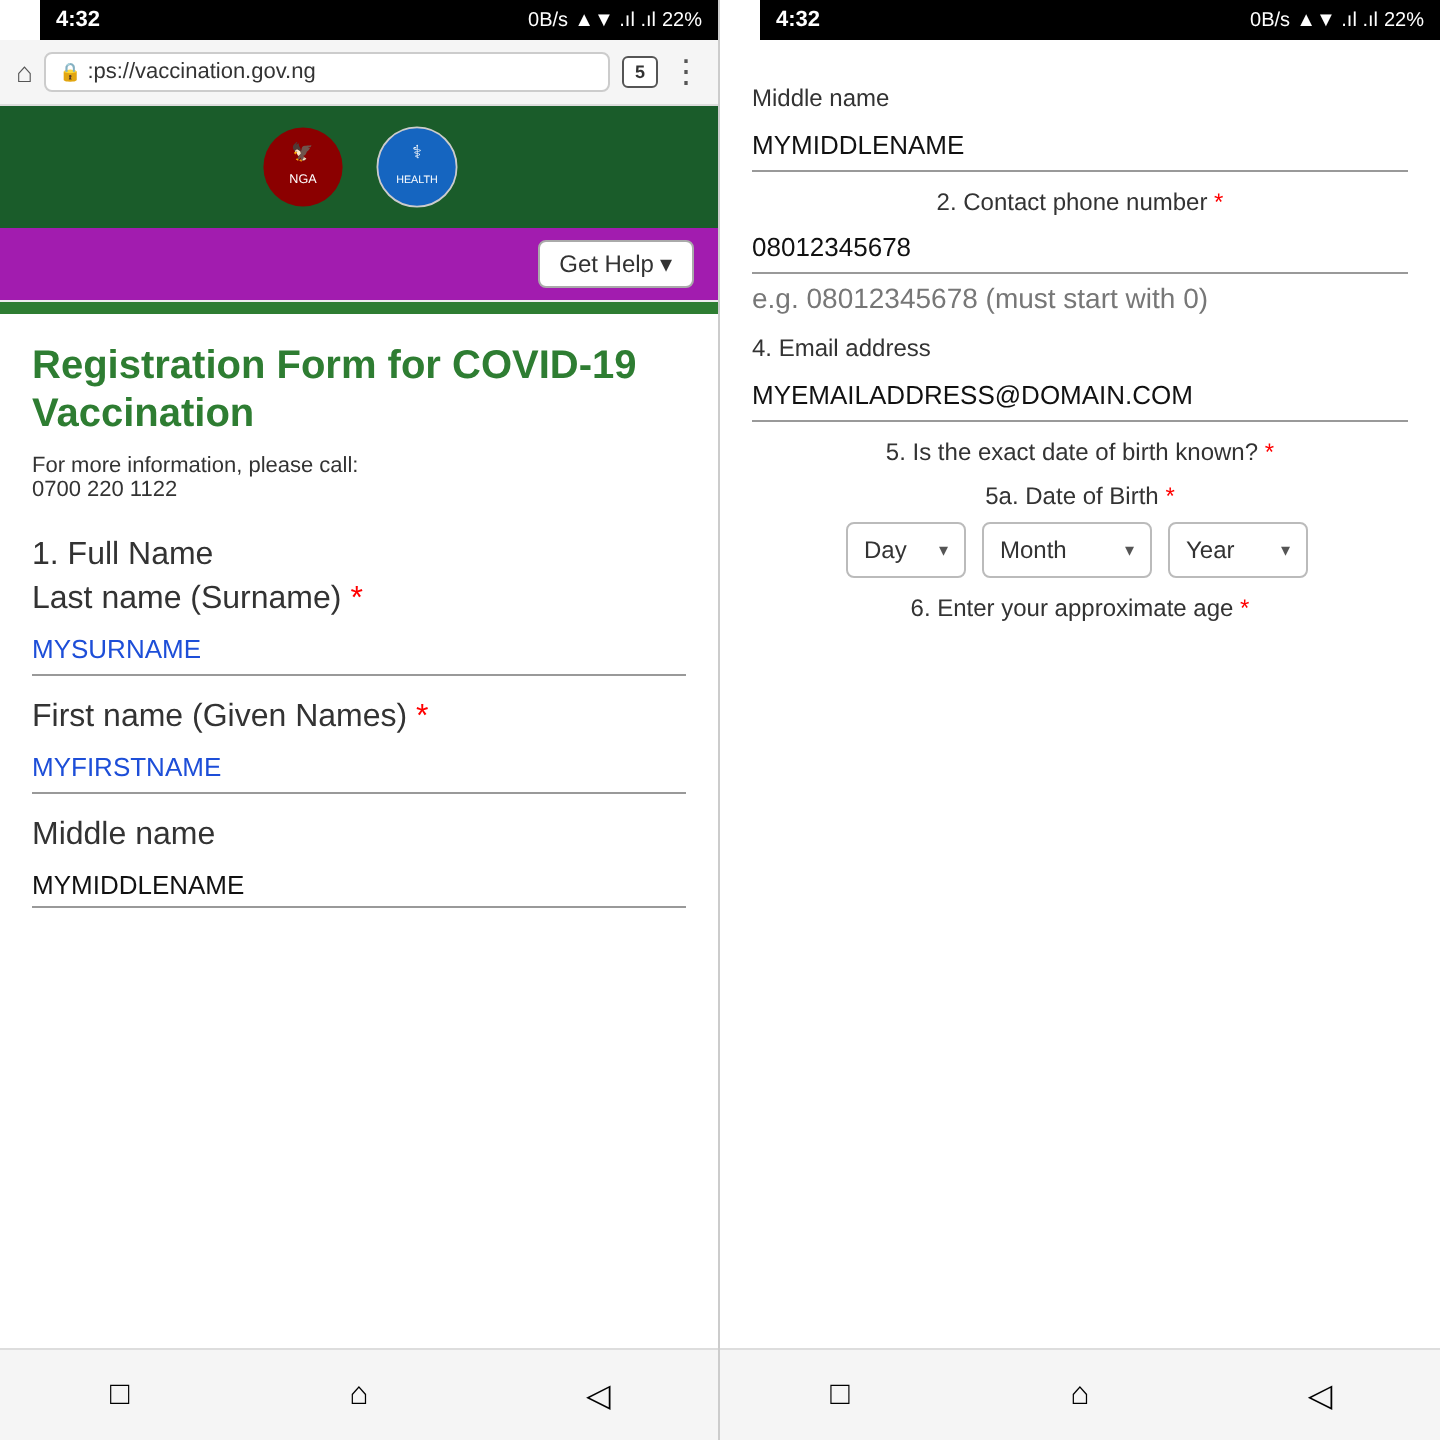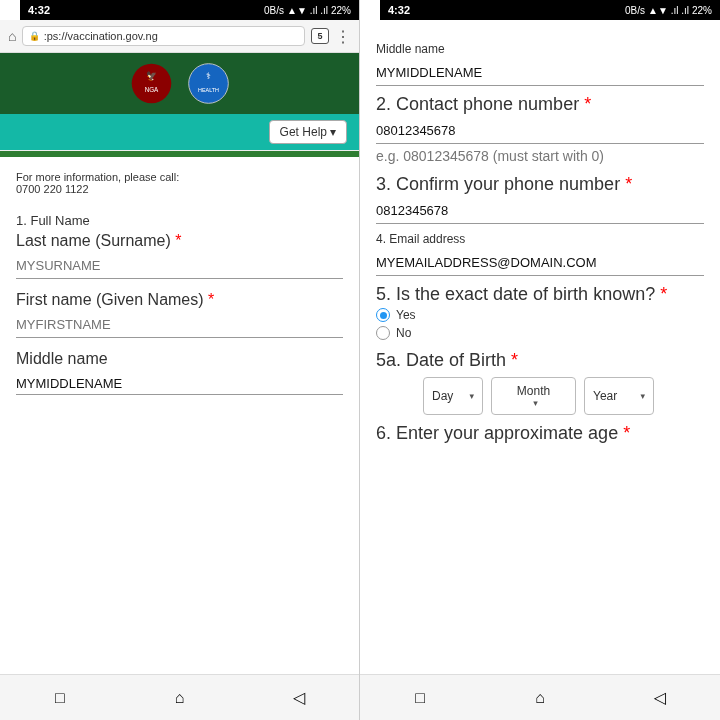--- a/index.html
+++ b/index.html
@@ -92,21 +92,21 @@
       width: 45px;
       height: 45px;
     }
     .eagle-emblem {
       width: 45px;
       height: 45px;
     }
 
     
     .help-bar {
-      background: #14b8a6;
+      background: #a21caf;
       padding: 6px 12px;
       display: flex;
       justify-content: flex-end;
       border-bottom: 1px solid #eee;
     }
     .get-help-btn {
       background: #fff;
       border: 1px solid #aaa;
       border-radius: 4px;
       padding: 4px 10px;
@@ -136,33 +136,33 @@
       font-weight: bold;
       line-height: 1.2;
       margin-bottom: 8px;
     }
     .form-subtitle {
       font-size: 11px;
       color: #333;
       margin-bottom: 18px;
     }
     .section-number {
-      font-size: 13px;
+      font-size: 16px;
       color: #333;
       margin-bottom: 4px;
     }
     .field-label {
       font-size: 16px;
       color: #333;
       margin-bottom: 3px;
     }
     .required-star { color: red; }
     .field-value {
       font-size: 13px;
-      color: #737373;
+      color: #1d4ed8;
       padding: 5px 0 5px 0;
       border-bottom: 1px solid #999;
       margin-bottom: 12px;
       width: 100%;
     }
     .field-group { margin-bottom: 10px; }
 
     
     .bottom-nav {
       background: #f5f5f5;
@@ -256,34 +256,35 @@
       font-size: 12px;
       color: #333;
       background: #fff;
       display: flex;
       align-items: center;
       justify-content: space-between;
       min-width: 70px;
       cursor: pointer;
     }
     .date-select-day { min-width: 60px; }
-    .date-select-month { min-width: 85px; flex-direction: column; }
+    .date-select-month { min-width: 85px; }
     .date-select-year { min-width: 70px; }
     .chevron-down { font-size: 9px; color: #555; margin-left: 4px; }
 
     .section-label-right {
       font-size: 12px;
       color: #333;
       margin-bottom: 4px;
       margin-top: 8px;
     }
     .required-field-label {
-      font-size: 18px;
+      font-size: 12px;
       color: #333;
       margin-bottom: 3px;
+      text-align: center;
     }
 
     .field-group-right { margin-bottom: 8px; }
 
     .cut-off-text {
       font-size: 13px;
       color: #111;
       padding: 5px 0 3px 0;
       border-bottom: 1px solid #999;
       overflow: hidden;
@@ -333,20 +334,21 @@
   <div class="help-bar">
     <button class="get-help-btn">
       <span>Get Help</span>
       <span>▾</span>
     </button>
   </div>
 
   <div class="green-stripe"></div>
 
   <div class="form-content">
+    <div class="form-title">Registration Form for COVID-19 Vaccination</div>
     <div class="form-subtitle">
       <span>For more information, please call:</span><br>
       <span>0700 220 1122</span>
     </div>
 
     <div class="field-group">
       <div class="section-number">1. Full Name</div>
 
       <div class="field-label">
         <span>Last name (Surname)</span>
@@ -392,47 +394,30 @@
 
     <div class="field-group-right">
       <div class="required-field-label">
         <span>2. Contact phone number</span>
         <span class="required-star"> *</span>
       </div>
       <div class="field-value-right">08012345678</div>
       <div class="hint-text">e.g. 08012345678 (must start with 0)</div>
     </div>
 
-    <div class="field-group-right">
-      <div class="required-field-label">
-        <span>3. Confirm your phone number</span>
-        <span class="required-star"> *</span>
-      </div>
-      <div class="field-value-right">0812345678</div>
-    </div>
 
     <div class="field-group-right">
       <div class="section-label-right">4. Email address</div>
       <div class="field-value-right">MYEMAILADDRESS@DOMAIN.COM</div>
     </div>
 
     <div class="field-group-right">
       <div class="required-field-label">
         <span>5. Is the exact date of birth known?</span>
         <span class="required-star"> *</span>
-      </div>
-      <div class="radio-group">
-        <div class="radio-option">
-          <div class="radio-btn selected"></div>
-          <span>Yes</span>
-        </div>
-        <div class="radio-option">
-          <div class="radio-btn"></div>
-          <span>No</span>
-        </div>
       </div>
     </div>
 
     <div class="field-group-right">
       <div class="required-field-label">
         <span>5a. Date of Birth</span>
         <span class="required-star"> *</span>
       </div>
       <div class="date-dropdowns">
         <div class="date-select date-select-day">

